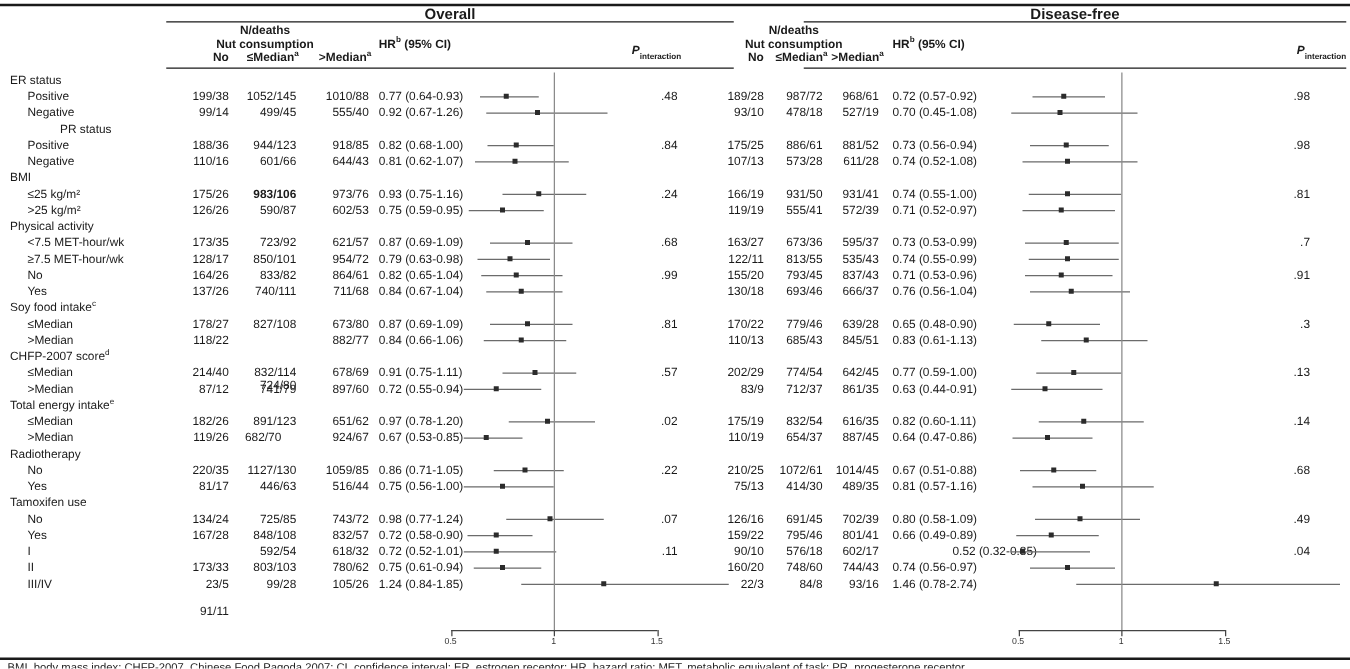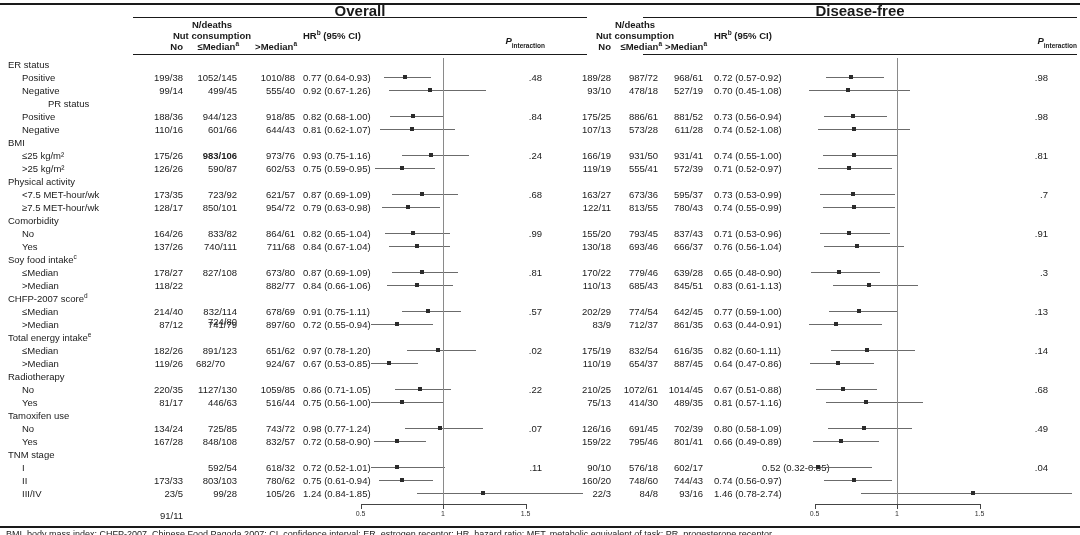--- a/index.html
+++ b/index.html
@@ -1,21 +1,21 @@
 <!DOCTYPE html>
 <html style="--ci: #6b6b6b; --mk: #2b2b2b; --rf: #8a8a8a;"><head>
 <meta charset="utf-8">
 <style>
   html,body{margin:0;padding:0;background:#fff}
   .fig{position:relative;width:1080px;height:535px;background:#ffffff;overflow:hidden;
        font-family:"Liberation Sans",sans-serif;color:#1a1a1a;}
   .abs{position:absolute}
   .rule{position:absolute;background:#1a1a1a}
   .b{font-weight:bold}
-  .t10{font-size:15px;line-height:12px}
+  .t10{font-size:12px;line-height:12px}
   .t95{font-size:9.5px;line-height:12px}
   .ca{text-align:center}
   .ra{text-align:right}
   .nowrap{white-space:nowrap}
   #rows{position:absolute;left:0;top:58px;width:1080px}
   .row{position:relative;height:13px}
   .cell{position:absolute;top:0;font-size:9.5px;line-height:13px;white-space:nowrap}
   .ci{position:absolute;height:1px;top:6px;background:var(--ci,#6b6b6b)}
   .sq{position:absolute;width:4px;height:4px;top:4px;background:var(--mk,#2b2b2b)}
   .refline{position:absolute;top:58px;height:446px;width:1px;background:var(--rf,#8a8a8a)}
@@ -187,27 +187,24 @@
       <div class="row">
         <span class="cell" style="left: 22px;">≥7.5 MET-hour/wk</span>
         <span class="cell ra" style="left: 126px; width: 57px;">128/17</span>
         <span class="cell ra" style="left: 184px; width: 53px;">850/101</span>
         <span class="cell ra" style="left: 238px; width: 57px;">954/72</span>
         <span class="cell" style="left: 303px;">0.79 (0.63-0.98)</span>
         <div class="ci" style="left: 381.9px; width: 57.8px;"></div>
         <div class="sq" style="left: 406.4px;"></div>
         <span class="cell ra" style="left: 554px; width: 57px;">122/11</span>
         <span class="cell ra" style="left: 612px; width: 46px;">813/55</span>
-        <span class="cell ra" style="left: 656px; width: 47px;">780/43</span>
+        <span class="cell ra" style="left: 656px; width: 47px;">535/43</span>
         <span class="cell" style="left: 714px;">0.74 (0.55-0.99)</span>
         <div class="ci" style="left: 822.8px; width: 72.6px;"></div>
         <div class="sq" style="left: 852.1px;"></div>
-      </div>
-      <div class="row">
-        <span class="cell" style="left: 8px;">Comorbidity</span>
       </div>
       <div class="row">
         <span class="cell" style="left: 22px;">No</span>
         <span class="cell ra" style="left: 126px; width: 57px;">164/26</span>
         <span class="cell ra" style="left: 184px; width: 53px;">833/82</span>
         <span class="cell ra" style="left: 238px; width: 57px;">864/61</span>
         <span class="cell" style="left: 303px;">0.82 (0.65-1.04)</span>
         <div class="ci" style="left: 385.3px; width: 64.4px;"></div>
         <div class="sq" style="left: 411.3px;"></div>
         <span class="cell ra" style="left: 496px; width: 46px;">.99</span>
@@ -401,23 +398,20 @@
         <span class="cell ra" style="left: 238px; width: 57px;">832/57</span>
         <span class="cell" style="left: 303px;">0.72 (0.58-0.90)</span>
         <div class="ci" style="left: 373.7px; width: 52.8px;"></div>
         <div class="sq" style="left: 394.8px;"></div>
         <span class="cell ra" style="left: 554px; width: 57px;">159/22</span>
         <span class="cell ra" style="left: 612px; width: 46px;">795/46</span>
         <span class="cell ra" style="left: 656px; width: 47px;">801/41</span>
         <span class="cell" style="left: 714px;">0.66 (0.49-0.89)</span>
         <div class="ci" style="left: 812.9px; width: 66px;"></div>
         <div class="sq" style="left: 838.9px;"></div>
-      </div>
-      <div class="row">
-        <span class="cell" style="left: 8px;">TNM stage</span>
       </div>
       <div class="row">
         <span class="cell" style="left: 22px;">I</span>
         <span class="cell ra" style="left: 126px; width: 57px; margin-top: 48px;">91/11</span>
         <span class="cell ra" style="left: 184px; width: 53px;">592/54</span>
         <span class="cell ra" style="left: 238px; width: 57px;">618/32</span>
         <span class="cell" style="left: 303px;">0.72 (0.52-1.01)</span>
         <div class="ci" style="left: 371px; width: 73.6px;"></div>
         <div class="sq" style="left: 394.8px;"></div>
         <span class="cell ra" style="left: 496px; width: 46px;">.11</span>

